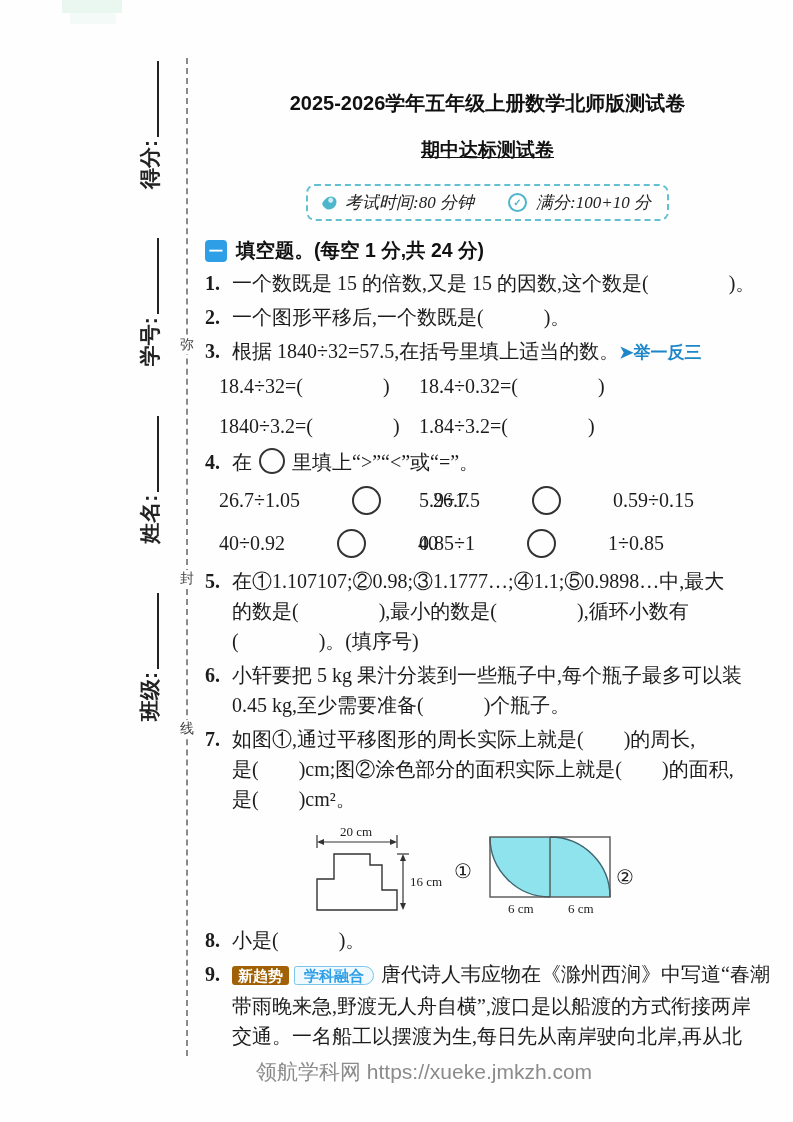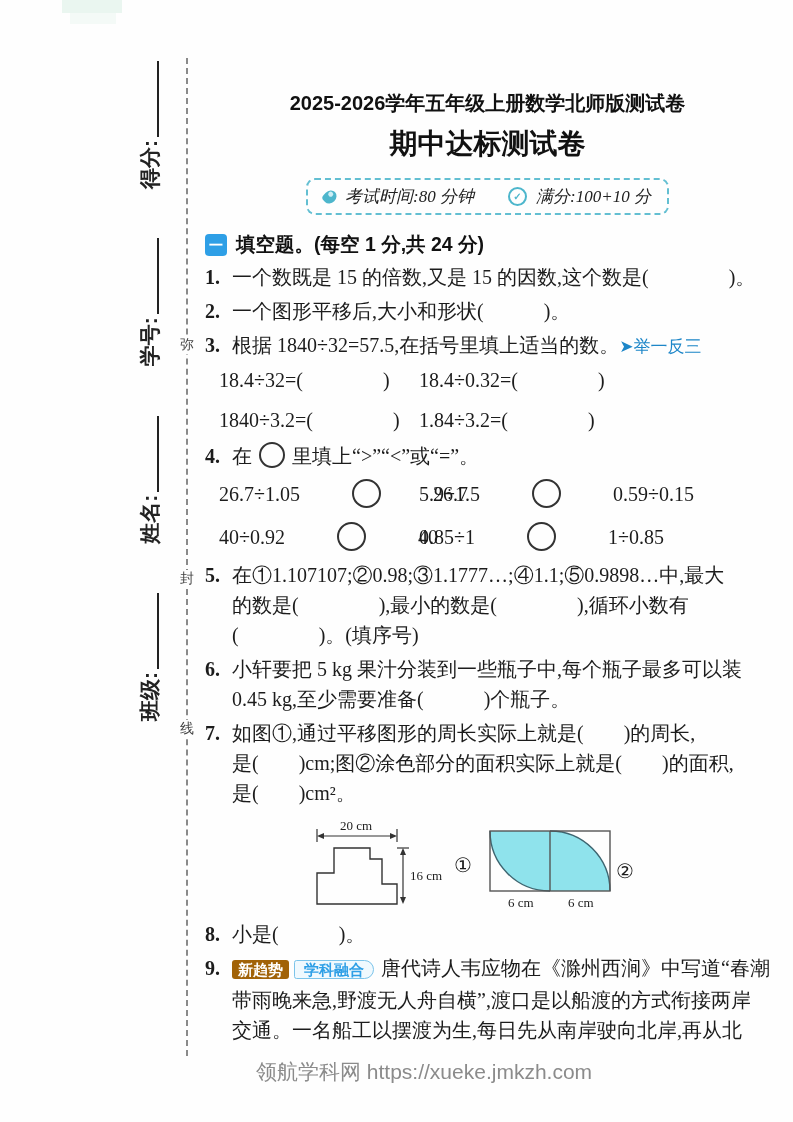--- a/index.html
+++ b/index.html
@@ -23,44 +23,44 @@
   .sb-line{display:inline-block; width:76px; border-bottom:2px solid #222; height:16px; margin-left:3px;}
   
   .seal-line{position:absolute; left:186px; top:58px; height:998px; border-left:2px dashed #8a8a8a; width:0;}
   .seal-char{
     position:absolute; left:178px; width:18px; text-align:center; background:#fefefe;
     font-size:14px; color:#444; font-family:"Liberation Sans", sans-serif;
   }
   
   .main{position:absolute; left:205px; top:68px; width:565px;}
   .title1{font-family:"Liberation Sans", sans-serif; font-weight:bold; font-size:20px; text-align:center; line-height:38px; margin-top:16px; color:#111;}
-  .title2{font-family:"Liberation Sans", sans-serif; font-weight:bold; font-size:28px; text-align:center; line-height:36px; margin-top:4px; color:#111;}
+  .title2{font-family:"Liberation Sans", sans-serif; font-weight:bold; font-size:19px; text-align:center; line-height:36px; margin-top:10px; color:#111;text-decoration:underline;}
   .info-box{
     margin:16px auto 0 auto; width:fit-content; padding:5px 16px;
     border:2px dashed #63bfd2; border-radius:9px;
     display:flex; align-items:center; gap:9px;
     font-style:italic; font-size:17px; color:#222;
   }
   .drop-icon{width:12px; height:14px; background:#4db6cc; border-radius:50% 50% 50% 4px; transform:rotate(45deg); display:inline-block; position:relative;}
   .drop-icon::after{content:""; position:absolute; left:2px; top:2px; width:5px; height:5px; background:#cdeef5; border-radius:50%;}
   .check-icon{width:15px; height:15px; border:2px solid #4db6cc; border-radius:50%; color:#4db6cc; font-size:10px; line-height:15px; text-align:center; font-style:normal; font-weight:bold; display:inline-block;}
   .info-gap{width:16px;}
   
   .section-header{display:flex; align-items:center; gap:9px; margin-top:16px;}
   .section-badge{width:22px; height:22px; background:#2e9fe6; color:#fff; border-radius:4px; font-size:14px; line-height:22px; text-align:center; font-family:"Liberation Sans", sans-serif; font-weight:bold;}
   .section-title{font-family:"Liberation Sans", sans-serif; font-weight:bold; font-size:19.5px; color:#111;}
   
   .q{display:flex; margin-top:4px; font-size:20px; line-height:30px;}
   .q-no{font-weight:bold; width:27px; flex:0 0 27px;}
   .q-body{flex:1;}
   .q-line{line-height:30px;}
-  .link-blue{color:#1d86c8; font-family:"Liberation Sans", sans-serif; font-weight:normal; font-size:17px;}
+  .link-blue{color:#1d86c8; font-family:"Liberation Sans", sans-serif; font-weight:bold; font-size:17px;}
   .sub-grid{display:grid; grid-template-columns:200px auto; row-gap:10px; margin:3px 0 2px -13px;}
   .cmp-grid{display:grid; grid-template-columns:200px auto; row-gap:13px; margin:8px 0 4px -13px;}
-  .cmp-cell{display:flex; align-items:flex-start;gap:44px;}
+  .cmp-cell{display:flex; align-items:flex-end;gap:44px;}
   .cmp-circle{display:inline-block; width:25px; height:25px; border:2px solid #333; border-radius:50%; margin:0 8px; flex:0 0 25px;}
   .inline-circle{display:inline-block; width:22px; height:22px; border:2px solid #333; border-radius:50%; margin:0 7px; vertical-align:-5px;}
   .tag1{background:#a16207; color:#fff; font-family:"Liberation Sans", sans-serif; font-weight:bold; font-size:15px; padding:1px 6px; border-radius:3px; margin-right:5px;}
   .tag2{color:#2e9fe6; background:#f0f9fe; border:1.5px solid #7cc4ea; font-family:"Liberation Sans", sans-serif; font-weight:bold; font-size:15px; padding:0px 9px; border-radius:3px 11px 11px 3px; margin-right:7px;}
   
   .figure-row{display:flex; align-items:flex-end; gap:16px; margin:8px 0 4px 70px;}
   .figure{display:flex; flex-direction:row; align-items:center;}
   .fig-caption{font-size:20px; line-height:26px; margin-top:2px;}
   svg text{font-family:"Liberation Serif", serif; font-size:13px; fill:#1c1c1c;}
   
@@ -119,21 +119,21 @@
     <div class="q">
       <span class="q-no">1.</span>
       <div class="q-body">
           <div class="q-line">一个数既是 15 的倍数,又是 15 的因数,这个数是(　　　　)。</div>
         </div>
     </div>
 
     <div class="q">
       <span class="q-no">2.</span>
       <div class="q-body">
-          <div class="q-line">一个图形平移后,大小和形状(　　　)。</div>
+          <div class="q-line">一个图形平移后,一个数既是(　　　)。</div>
         </div>
     </div>
 
     <div class="q">
       <span class="q-no">3.</span>
       <div class="q-body">
         <div class="q-line"><span>根据 1840÷32=57.5,在括号里填上适当的数。</span><span class="link-blue">➤举一反三</span></div>
         <div class="sub-grid">
           <span>18.4÷32=(　　　　)</span>
           <span>18.4÷0.32=(　　　　)</span>

